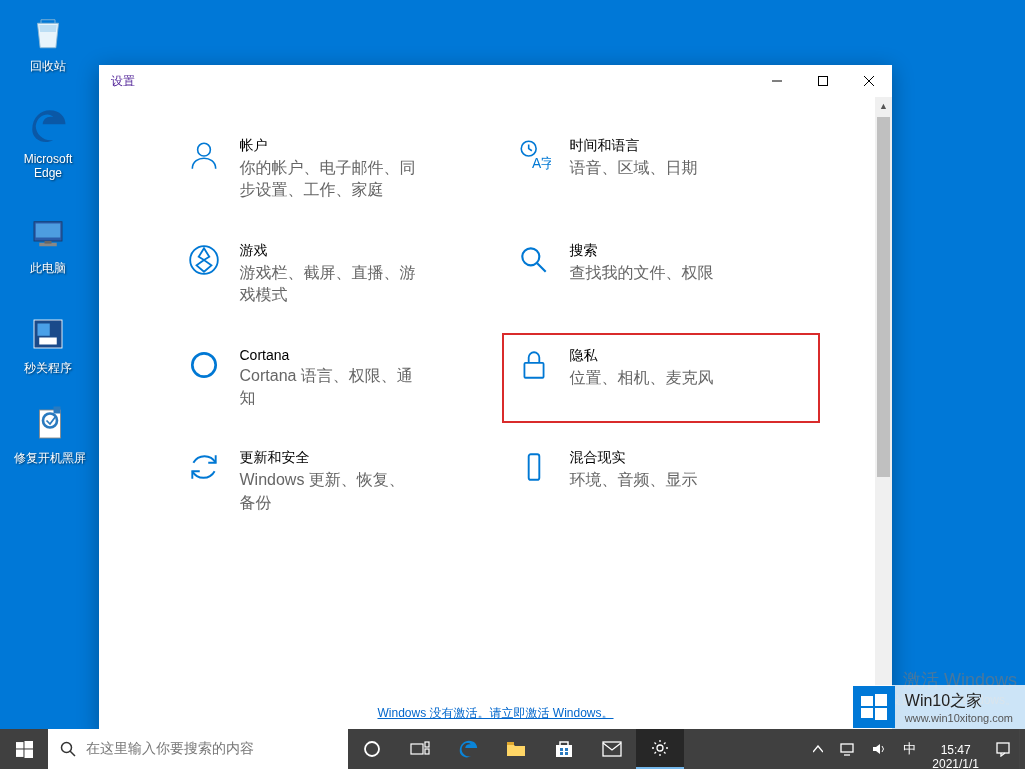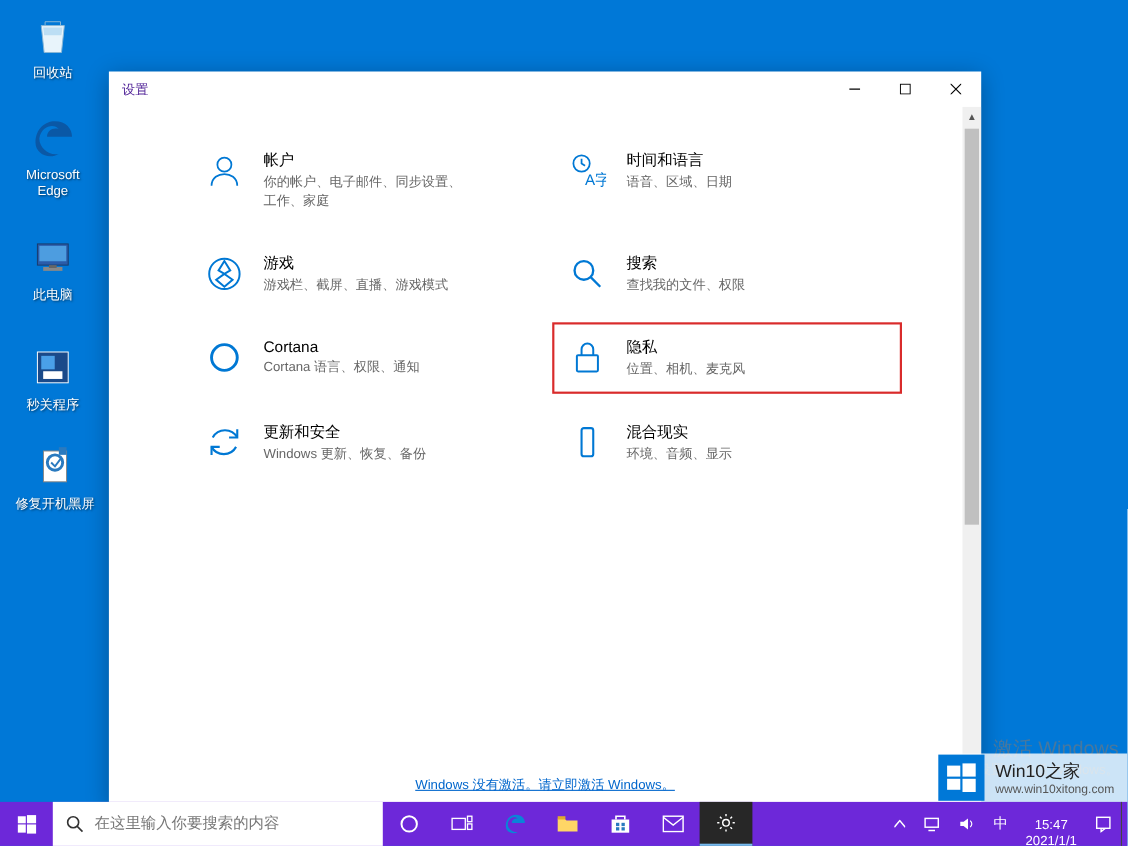--- a/index.html
+++ b/index.html
@@ -16,21 +16,21 @@
 .titlebar { height: 32px; display: flex; align-items: center; padding-left: 12px; }
 .titlebar .title { font-size: 12px; color: #4c1d95; }
 .winctrls { margin-left: auto; display: flex; }
 .winctrls div { width: 46px; height: 32px; display: flex; align-items: center; justify-content: center; cursor: pointer; }
 
 .settings-body { flex: 1; overflow: hidden; position: relative; }
 .categories { padding: 40px 0 0 0; display: grid; grid-template-columns: 1fr 1fr; column-gap: 40px; row-gap: 54px; width: 620px; margin: 0 auto; gap: 40px; }
 .category { display: flex; gap: 18px; cursor: pointer; }
 .cat-icon { width: 36px; height: 36px; flex-shrink: 0; color: #0078d4; display: flex; align-items: center; justify-content: center; }
 .cat-text .cat-title { font-size: 14px; color: #000; margin-bottom: 2px; }
-.cat-text .cat-desc { font-size: 12px; color: #666; line-height: 1.4; max-width: 180px; }
+.cat-text .cat-desc { font-size: 16px; color: #666; line-height: 1.4; max-width: 180px; }
 
 .highlighted { outline: 2px solid #d92b2b; outline-offset: 12px; }
 
 .activation-link { position: absolute; bottom: 10px; left: 0; right: 0; text-align: center; font-size: 12px; }
 .activation-link a { color: #0066cc; text-decoration: underline; cursor: pointer; }
 
 .scrollbar { position: absolute; right: 0; top: 0; bottom: 0; width: 17px; background: #f0f0f0; }
 .scrollbar .thumb { position: absolute; left: 2px; right: 2px; top: 20px; height: 360px; background: #c0c0c0; }
 .scrollbar .arrow { position: absolute; left: 0; right: 0; height: 17px; display: flex; align-items: center; justify-content: center; font-size: 9px; color: #555; }
 .scrollbar .arrow.up { top: 0; }
@@ -40,21 +40,21 @@
 .watermark-activate { position: absolute; right: 8px; bottom: 60px; text-align: right; color: rgba(120,120,120,0.6); pointer-events: none; }
 .watermark-activate .l1 { font-size: 18px; }
 .watermark-activate .l2 { font-size: 12px; }
 
 .site-watermark { position: absolute; right: 0; bottom: 40px; height: 44px; background: rgba(255,255,255,0.8); display: flex; align-items: center; gap: 10px; padding: 4px 12px; border-bottom-left-radius:4px;}
 .site-watermark .logo { width: 42px; height: 42px; background: #0078d7; display: flex; align-items: center; justify-content: center; }
 .site-watermark .txt .l1 { font-size: 16px; color: #222; font-weight: 400; }
 .site-watermark .txt .l2 { font-size: 11px; color: #555; }
 
 
-.taskbar { position: absolute; bottom: 0; left: 0; right: 0; height: 40px; background: #6d28d9; display: flex; align-items: center; }
+.taskbar { position: absolute; bottom: 0; left: 0; right: 0; height: 40px; background: #404040; display: flex; align-items: center; }
 .start-btn { width: 48px; height: 40px; display: flex; align-items: center; justify-content: center; cursor: pointer; }
 .search-box { width: 300px; height: 40px; background: #ffffff; display: flex; align-items: center; padding: 0 12px; gap: 10px; }
 .search-box .ico { color: #333; }
 .search-box .ph { color: #777; font-size: 14px; flex:1; }
 .task-icons { display: flex; height: 40px; }
 .task-icons .ticon { width: 48px; height: 40px; display: flex; align-items: center; justify-content: center; cursor: pointer; color: #fff; }
 .task-icons .ticon.active { border-bottom: 2px solid #76b9ed; background: #272727; }
 .tray { margin-left: auto; display: flex; align-items: center; height: 40px; color: #fff; }
 .tray .titem { padding: 0 8px; height: 40px; display: flex; align-items: center; justify-content: center; cursor: pointer; font-size:12px;}
 .tray .clock { text-align: center; font-size: 12px; line-height: 1.1; padding: 0 8px; display:flex; flex-direction:column; align-items:center; justify-content:center;margin-top:17px;}

